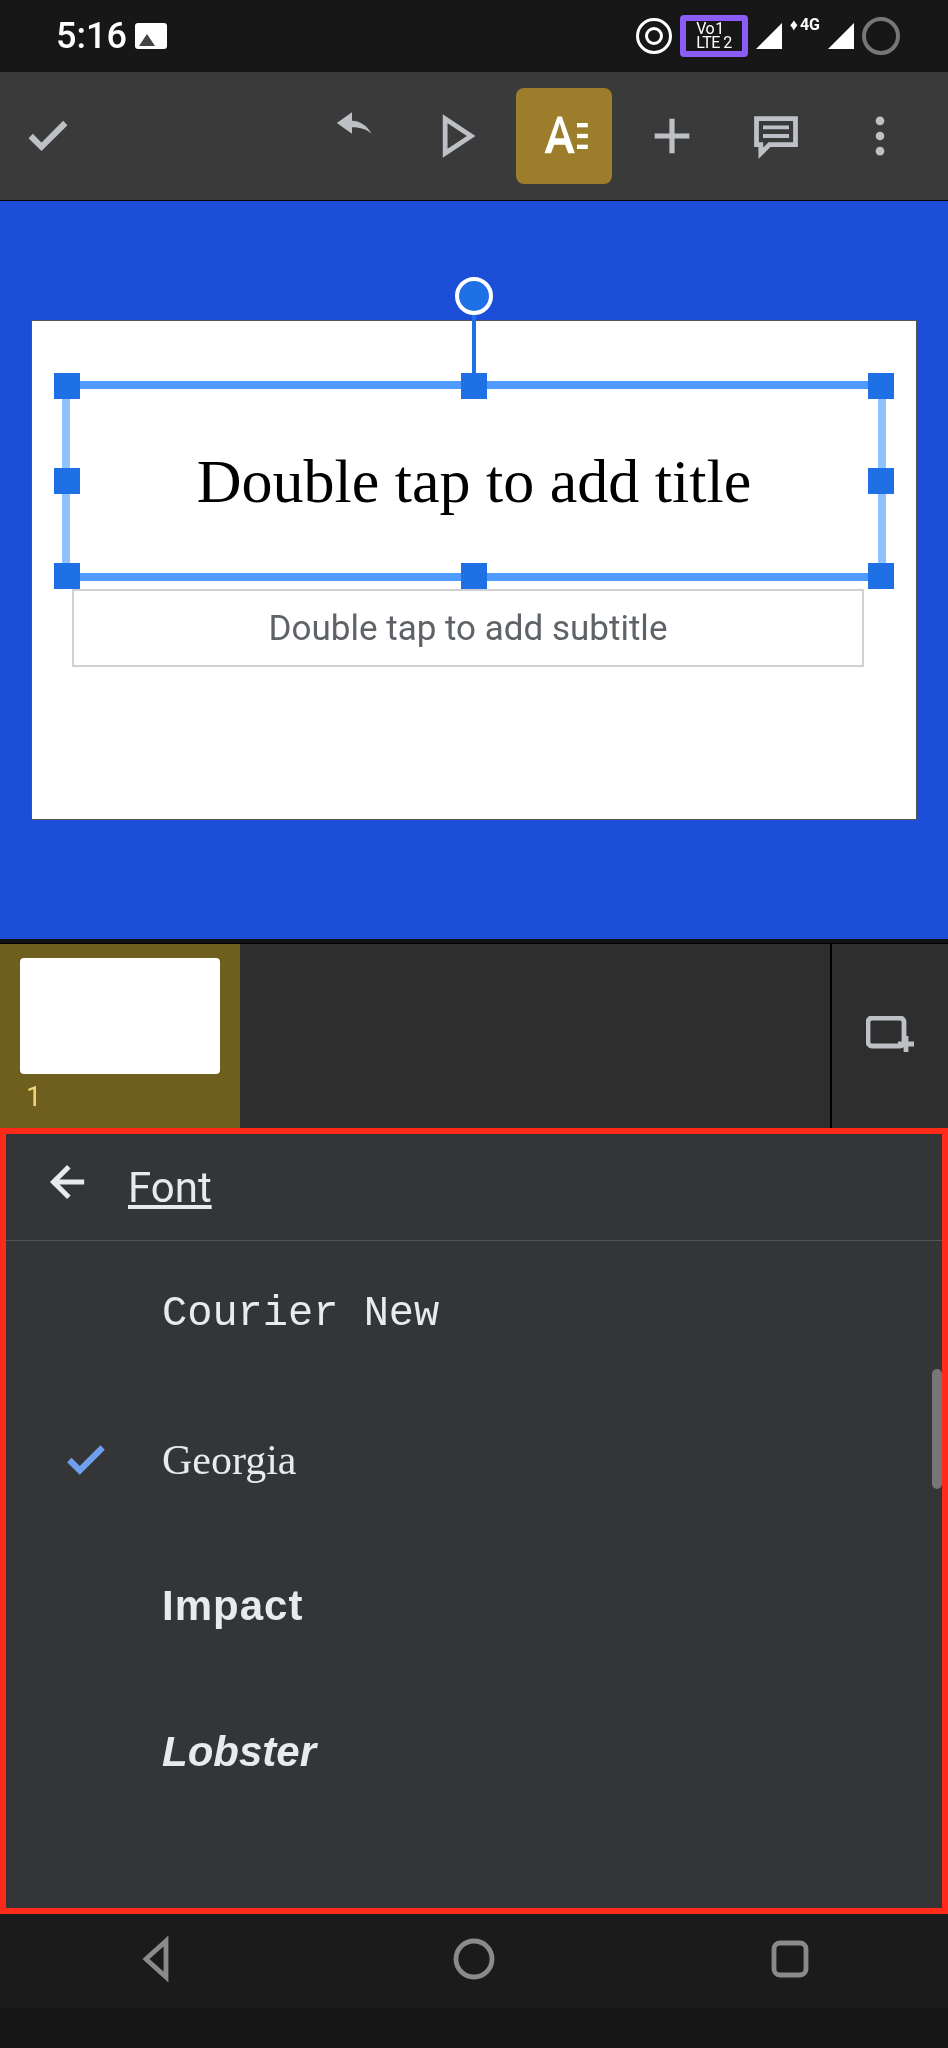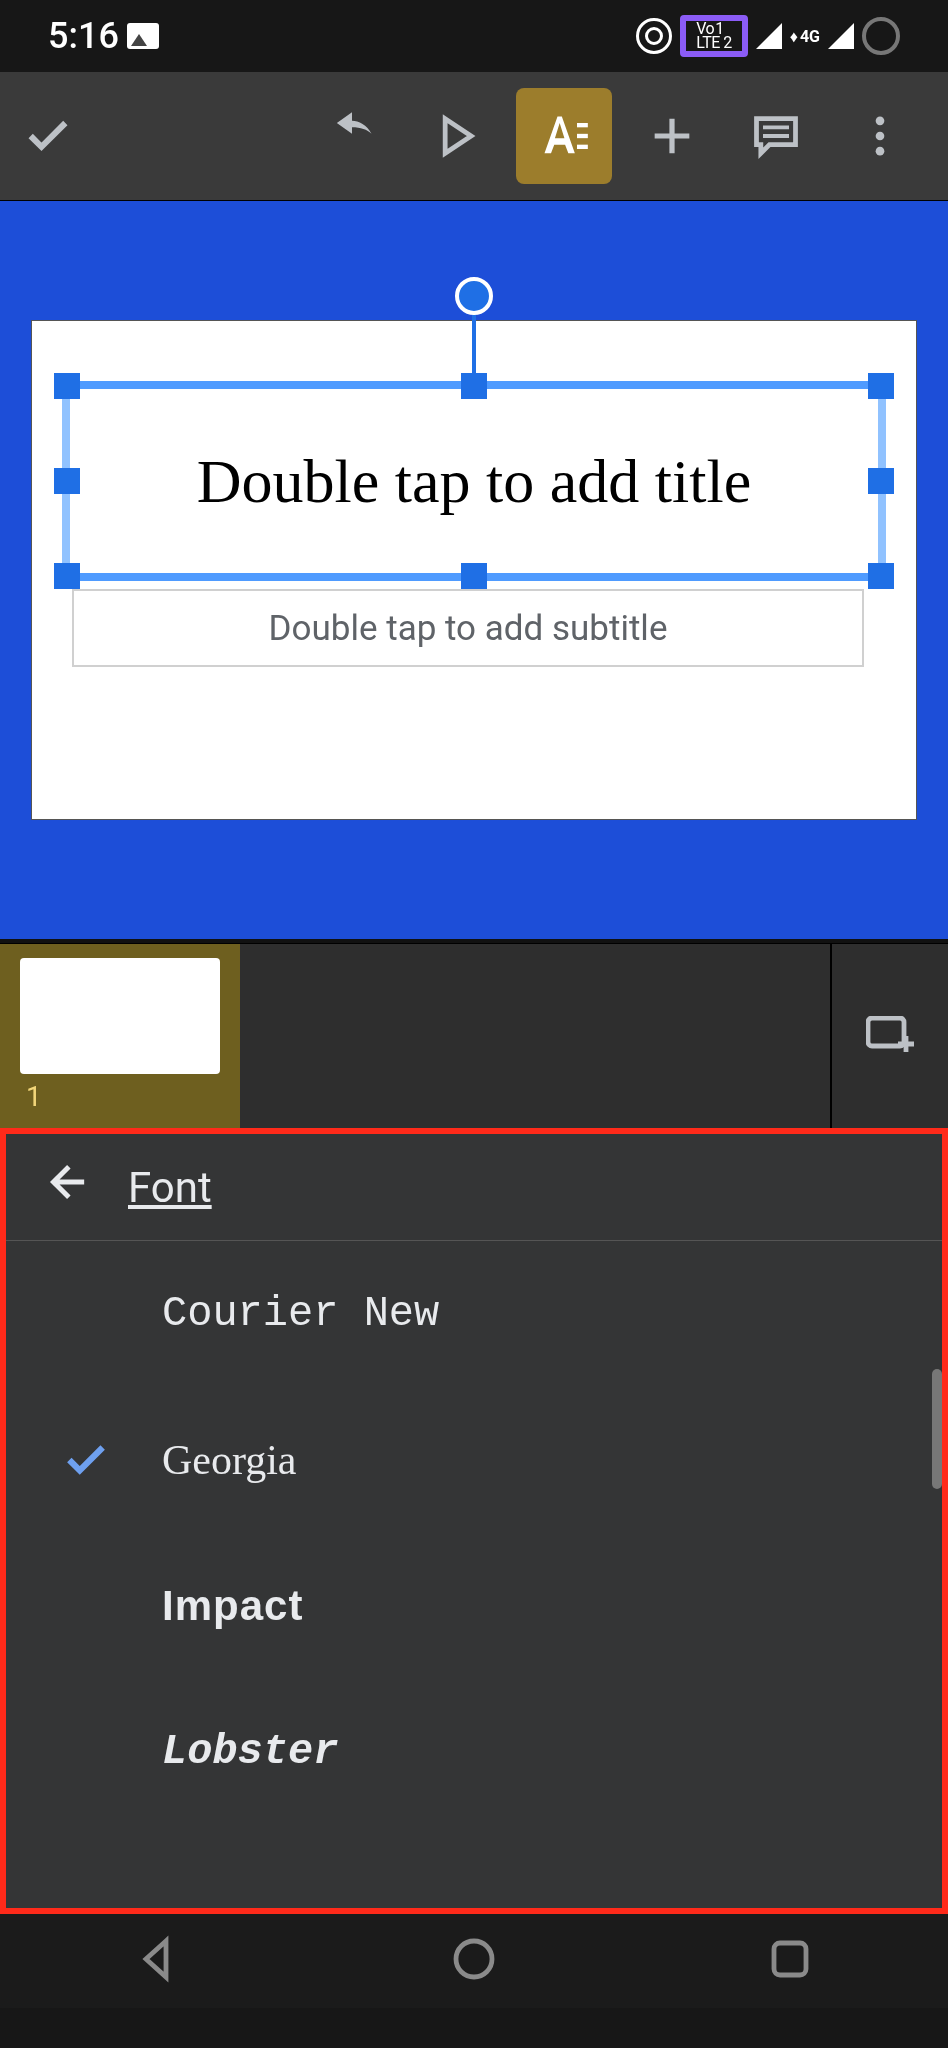--- a/index.html
+++ b/index.html
@@ -15,21 +15,21 @@
     --text-light:#e8eaed;
     --icon-gray:#bdc1c6;
     --highlight-red:#ff2a1a;
     --olive:#6e5f1f;
   }
   html,body{margin:0;padding:0;width:948px;height:2048px;background:var(--bg-dark);
     font-family:Roboto,Arial,sans-serif;color:var(--text-light);overflow:hidden;}
   
   .statusbar{height:72px;display:flex;align-items:center;justify-content:space-between;
     padding:0 48px;background:var(--bg-dark);font-size:36px;font-weight:500;color:#fff;}
-  .statusbar .left,.statusbar .right{display:flex;align-items:center;gap:8px;}
+  .statusbar .left,.statusbar .right{display:flex;gap:8px;margin-left:8px;}
   .sb-icon{display:inline-flex;align-items:center;justify-content:center;}
   .sb-picture{width:32px;height:26px;background:#fff;border-radius:3px;position:relative;}
   .sb-picture::after{content:"";position:absolute;left:4px;bottom:3px;width:0;height:0;
     border-left:8px solid transparent;border-right:8px solid transparent;border-bottom:12px solid #444;}
   .sb-hotspot{width:30px;height:30px;border:3px solid #fff;border-radius:50%;position:relative;}
   .sb-hotspot::after{content:"";position:absolute;inset:6px;border:3px solid #fff;border-radius:50%;}
   .sb-lte{font-size:16px;line-height:14px;font-weight:400;border:6px solid #8b5cf6;border-radius:4px;
     padding:1px 10px;letter-spacing:-0.5px;}
   .sb-signal{width:0;height:0;border-style:solid;border-width:0 0 26px 26px;
     border-color:transparent transparent #fff transparent;}
@@ -91,21 +91,21 @@
   .panel-header svg{width:46px;height:46px;color:#e8eaed;}
   .font-list{flex:1;overflow:hidden;position:relative;}
   .font-item{height:146px;display:flex;align-items:center;padding:0 52px;gap:48px;
     font-size:42px;color:#e8eaed;}
   .font-check{width:56px;display:flex;justify-content:center;}
   .font-check svg{width:50px;height:50px;color:#6ea0ef;}
   .f-courier{font-family:"Courier New",monospace;}
   .f-garamond{font-family:Georgia,serif;font-weight:400;}
   .f-georgia{font-family:Georgia,serif;}
   .f-impact{font-family:Impact,"Arial Black",sans-serif;font-weight:700;letter-spacing:1px;}
-  .f-lobster{font-family:Liberation Mono, monospace;font-style:italic;font-weight:700;}
+  .f-lobster{font-family:Liberation Sans, sans-serif;font-style:italic;font-weight:700;}
   .scroll-ind{position:absolute;right:0;top:128px;width:10px;height:120px;background:#777;border-radius:5px;}
   
   .navbar{height:94px;background:#1b1b1b;display:flex;align-items:center;justify-content:space-around;}
   .navbar svg{width:48px;height:48px;color:#8a8a8a;}
 </style>
 </head>
 <body>
 
 <div class="statusbar">
   <div class="left">

